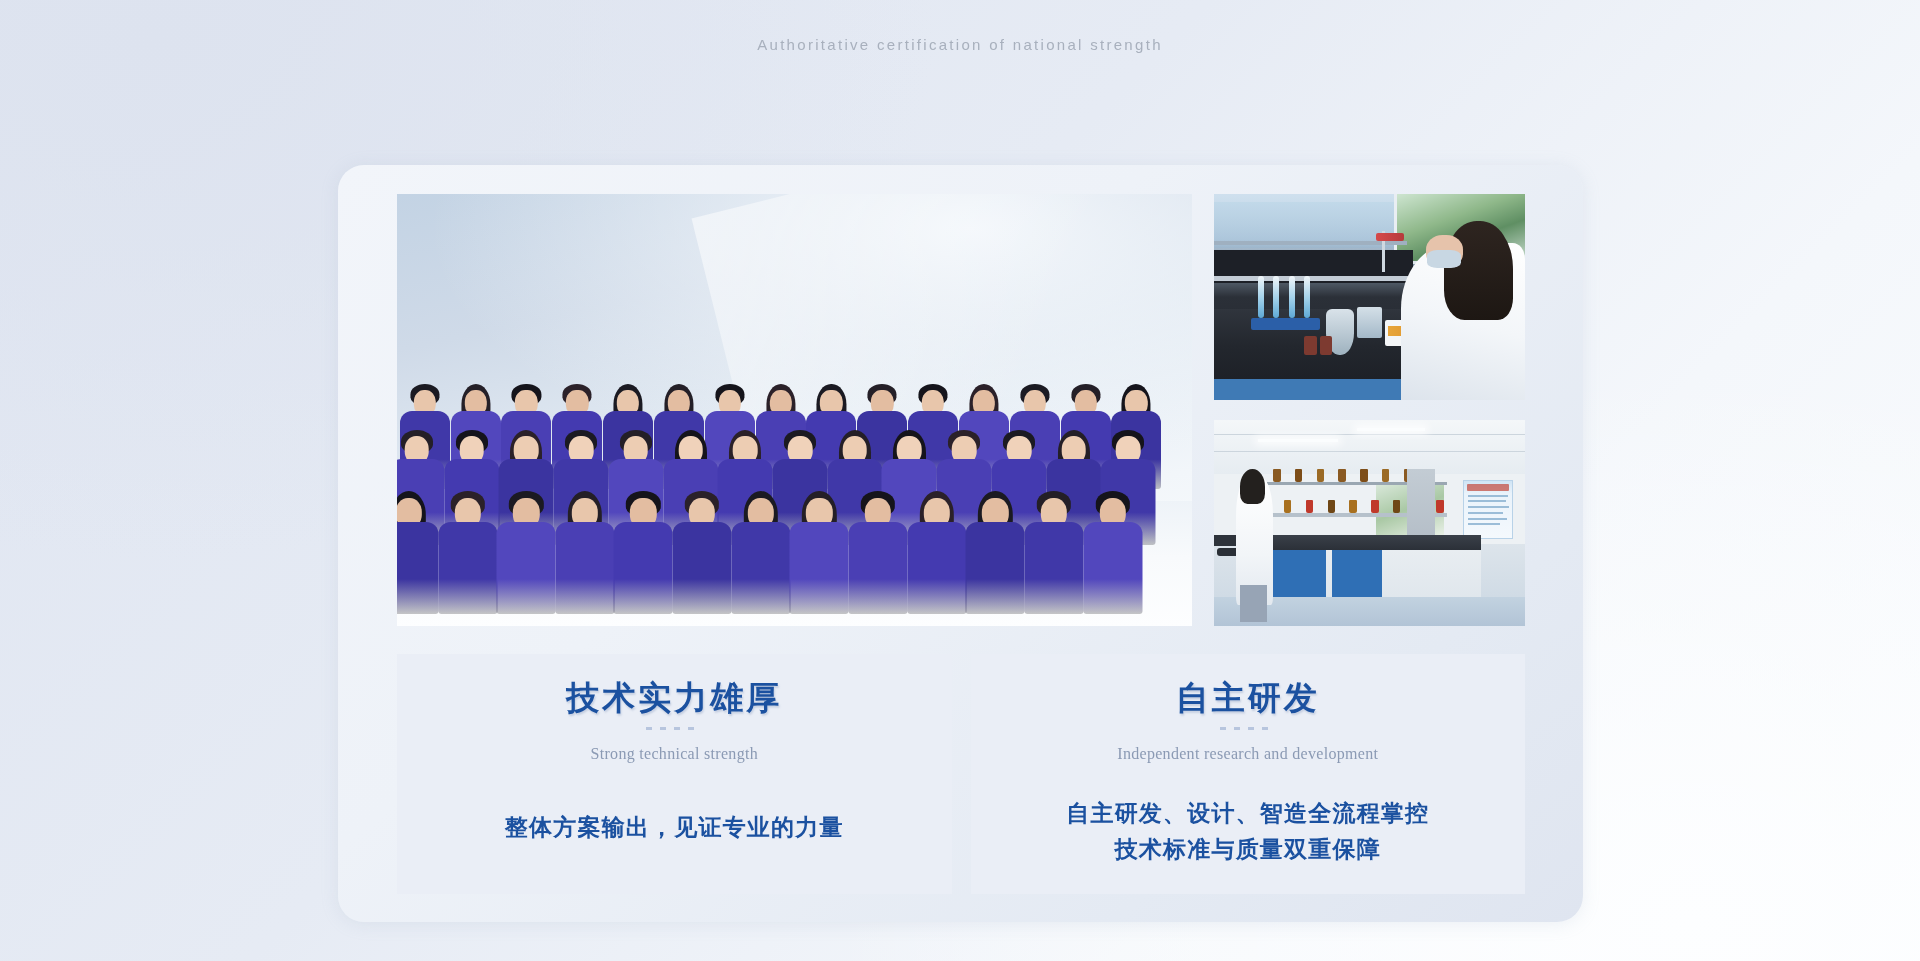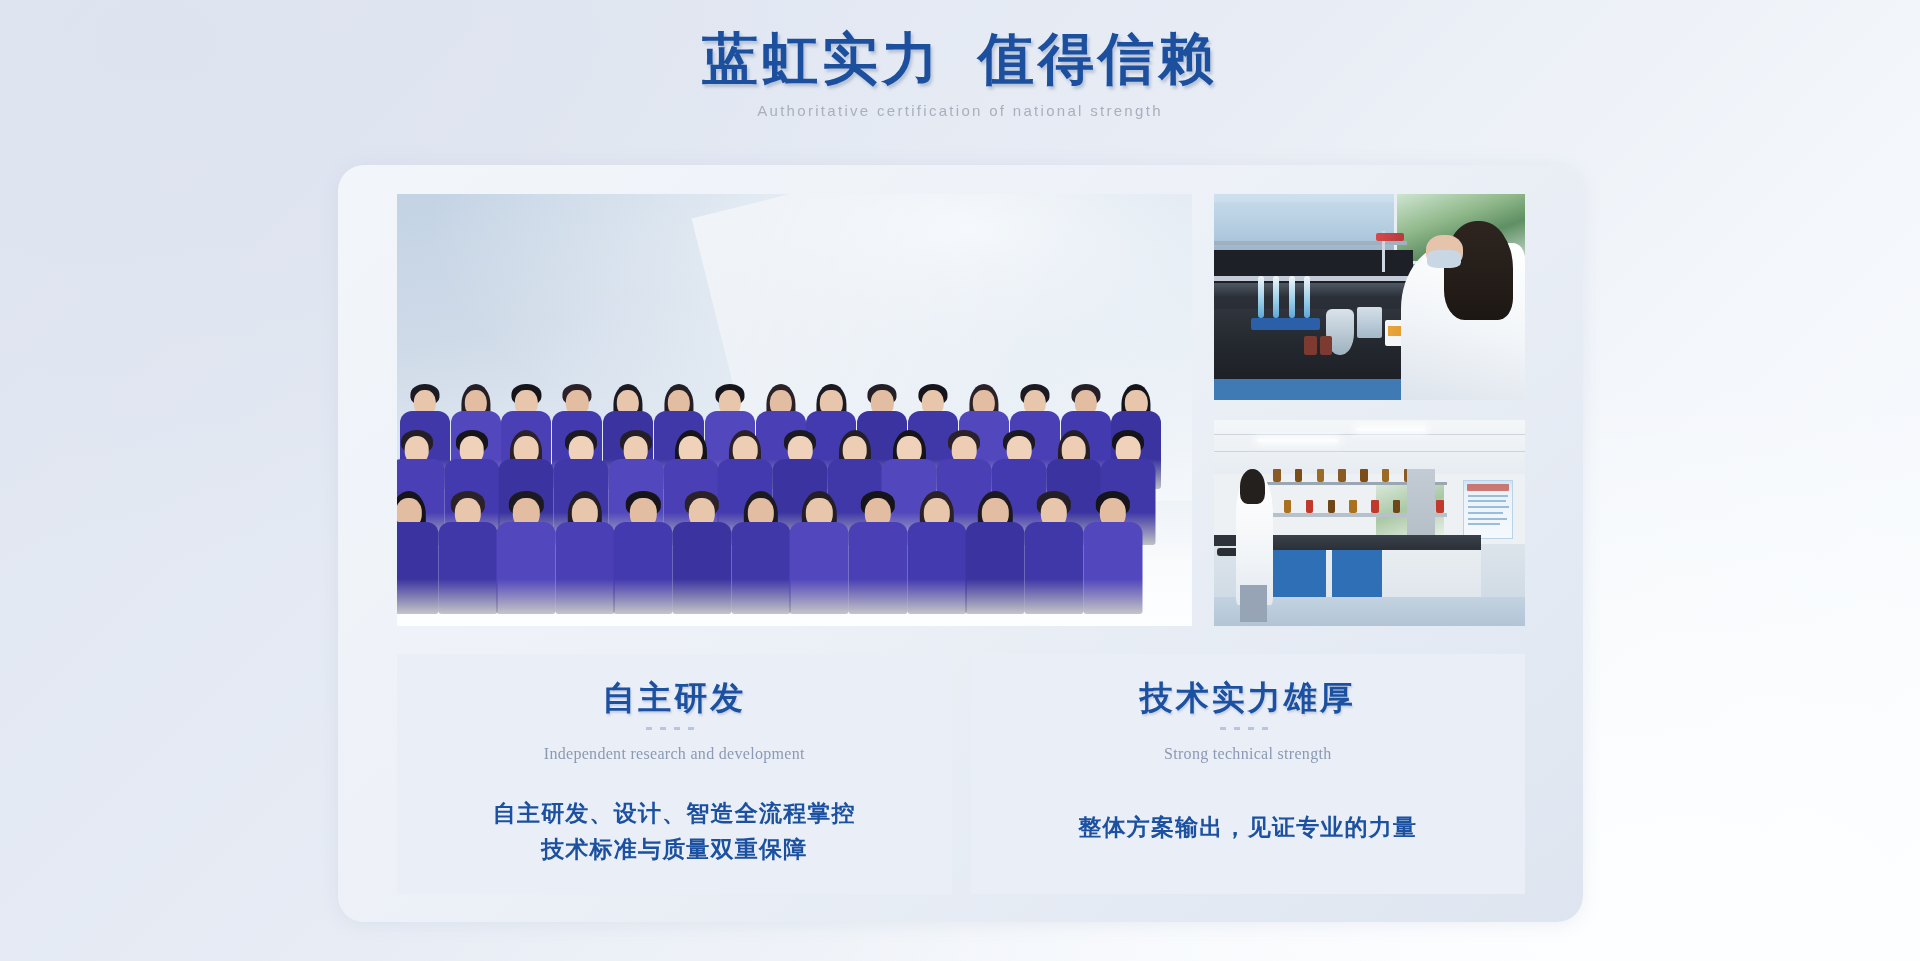--- a/index.html
+++ b/index.html
@@ -166,21 +166,20 @@
     font-size:23px;font-weight:700;color:#1b51a0;line-height:1.55;letter-spacing:1.2px;
   }
   .card-body.single{top:156px;}
 </style>
 </head>
 <body>
 
 <div class="page">
 
   <div class="header">
-    <div class="title">蓝虹实力  值得信赖</div>
     <div class="subtitle">Authoritative certification of national strength</div>
   </div>
 
   <div class="panel">
 
     <div class="media">
 
       <div class="photo photo-main">
         <div class="grp">
           <div class="grp-sheen"></div>
@@ -479,33 +478,33 @@
           <div class="person"></div>
           <div class="pjean"></div>
           <div class="phair"></div>
         </div>
       </div>
     </div>
 
     <div class="cards">
 
       <div class="card">
+        <div class="card-title">技术实力雄厚</div>
+        <div class="dash"></div>
+        <div class="card-sub">Strong technical strength</div>
+        <div class="card-body single">
+          <div>整体方案输出，见证专业的力量</div>
+        </div>
+      </div>
+
+      <div class="card">
         <div class="card-title">自主研发</div>
         <div class="dash"></div>
         <div class="card-sub">Independent research and development</div>
         <div class="card-body">
           <div>自主研发、设计、智造全流程掌控</div>
           <div>技术标准与质量双重保障</div>
         </div>
       </div>
 
-      <div class="card">
-        <div class="card-title">技术实力雄厚</div>
-        <div class="dash"></div>
-        <div class="card-sub">Strong technical strength</div>
-        <div class="card-body single">
-          <div>整体方案输出，见证专业的力量</div>
-        </div>
-      </div>
-
     </div>
   </div>
 </div>
 
 </body></html>

